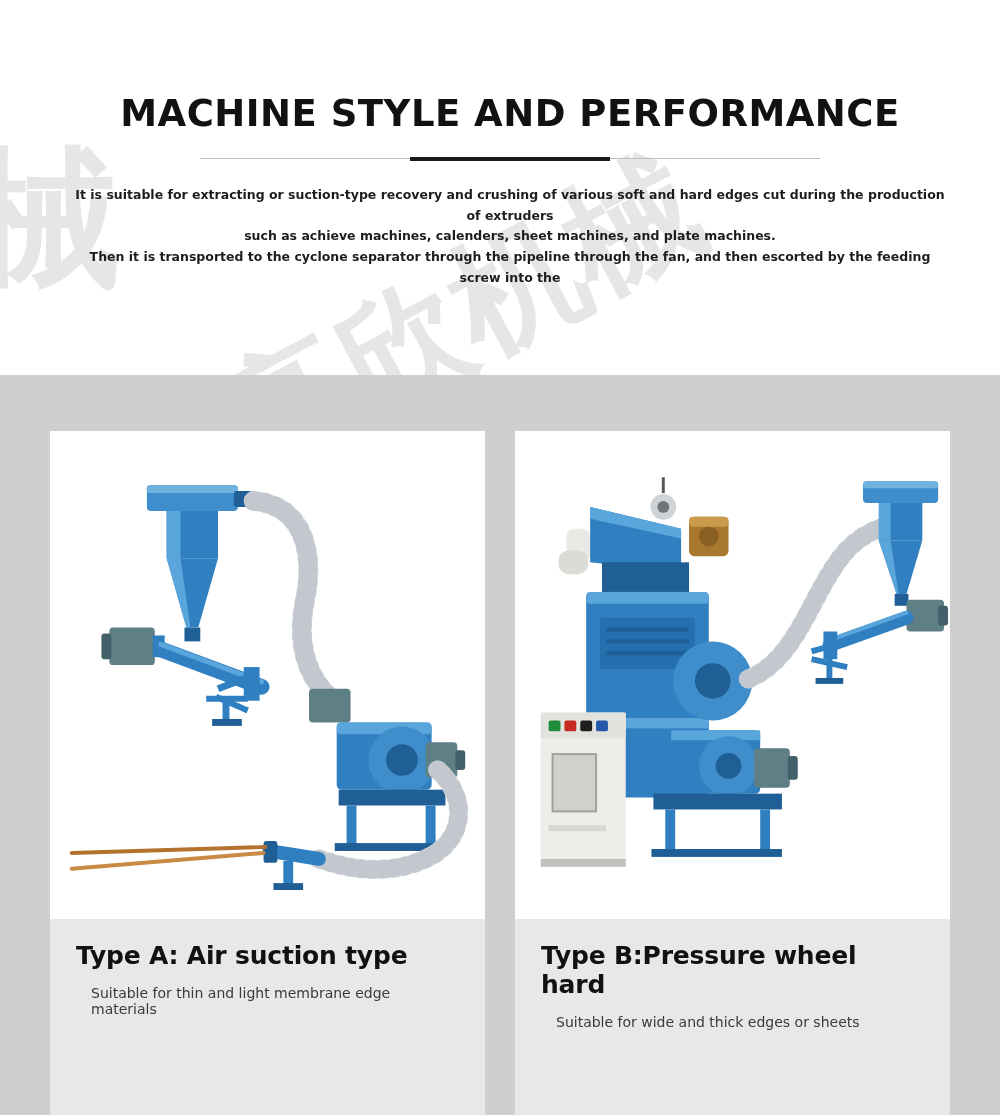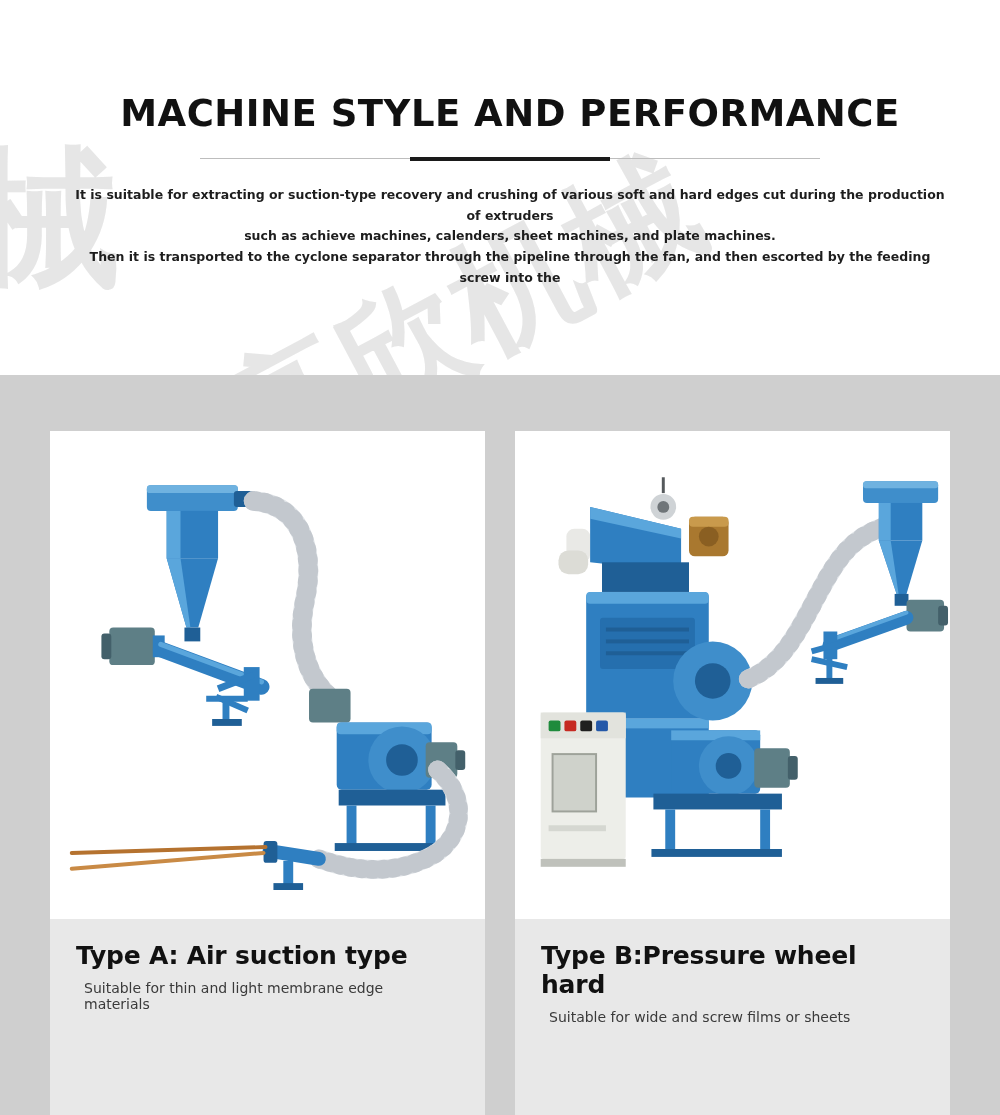--- a/index.html
+++ b/index.html
@@ -108,21 +108,21 @@
     font-size:25px;
     font-weight:bold;
     color:#111111;
     margin:0 0 10px 0;
     font-family:"DejaVu Sans", sans-serif;
     letter-spacing:-.2px;
   }
   .card-sub{
     font-size:14px;
     color:#3a3a3a;
-    margin:8px;
+    margin:15px;
     font-family:"DejaVu Sans", sans-serif;
   }
 
   
   .machine-svg{ display:block; width:100%; height:100%; }
 </style>
 </head>
 <body>
 
 <div class="watermark-layer">
@@ -299,17 +299,17 @@
           <rect x="312" y="200" width="14" height="28" fill="#2f7fc1"></rect>
           <path d="M300 220 L344 208" stroke="#2f7fc1" stroke-width="6"></path>
           <path d="M300 228 L336 236" stroke="#2f7fc1" stroke-width="6"></path>
           <path d="M318 226 L318 248" stroke="#2f7fc1" stroke-width="6"></path>
           <path d="M304 250 L332 250" stroke="#1f5f96" stroke-width="6"></path>
         </g>
       </svg>
     </div>
     <div class="card-caption">
       <h2 class="card-title">Type B:Pressure wheel hard</h2>
-      <p class="card-sub">Suitable for wide and screw films or sheets</p>
+      <p class="card-sub">Suitable for wide and thick edges or sheets</p>
     </div>
   </div>
 
 </div>
 
 </body></html>

